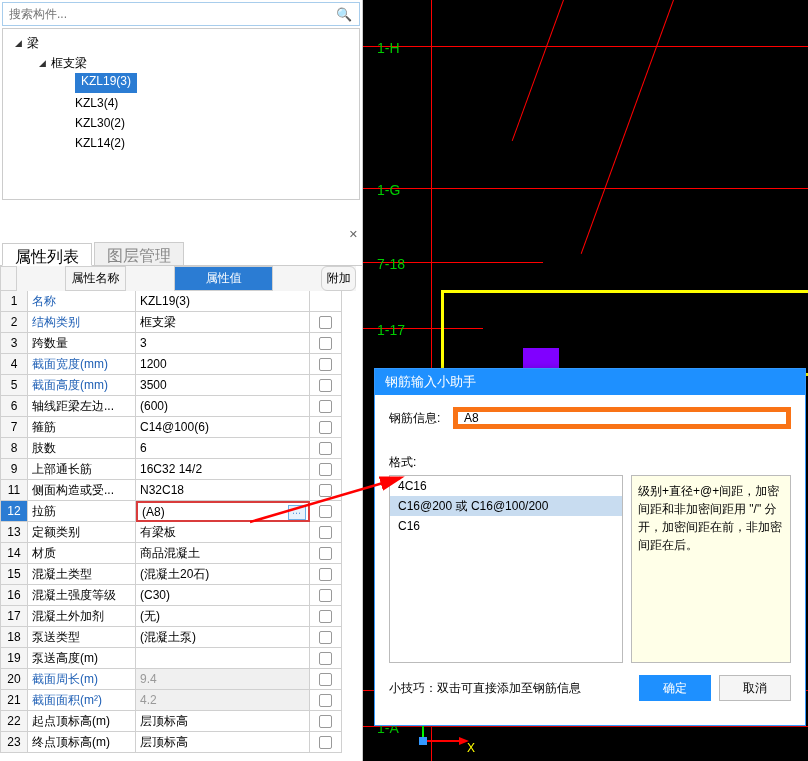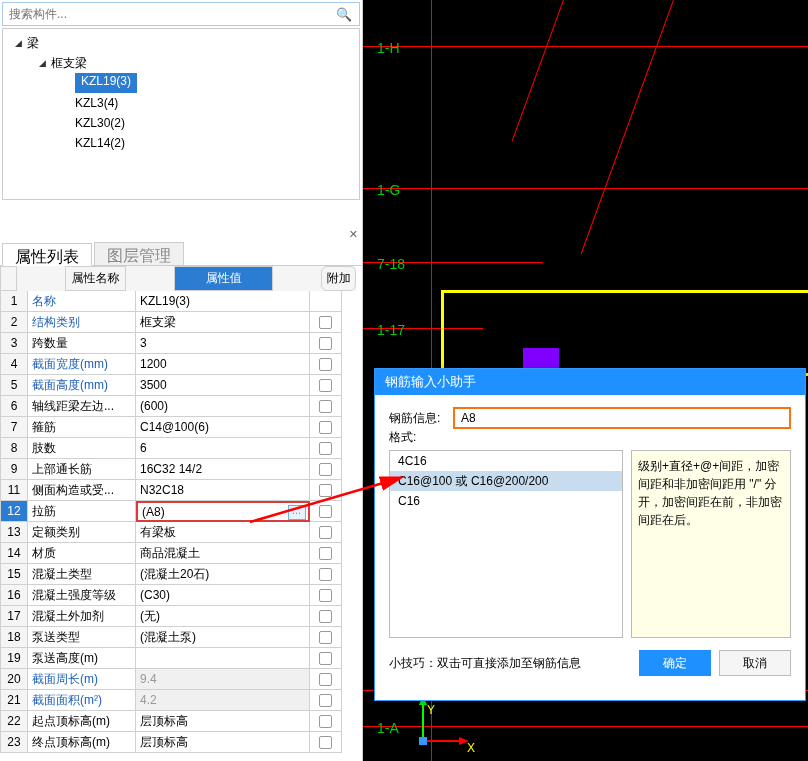--- a/index.html
+++ b/index.html
@@ -49,23 +49,23 @@
 .cad-area { position: absolute; left: 363px; top: 0; width: 445px; height: 761px; background: #000; }
 .red-line { position: absolute; background: #ff0000; }
 .axis-label { position: absolute; color: #00cc00; font-size: 14px; font-family: Arial; }
 .yellow-rect { position: absolute; border: 3px solid #ffff00; }
 .purple-rect { position: absolute; background: #8000ff; }
 .coord-arrow { position: absolute; }
 
 .dialog { position: absolute; left: 374px; top: 368px; width: 432px; background: #fff; border: 1px solid #3399ff; box-shadow: 0 2px 8px rgba(0,0,0,0.3); }
 .dialog-title { background: #1e90ff; color: #fff; padding: 4px 10px; font-size: 13px; }
 .dialog-body { padding: 12px 14px; font-size: 12px; }
-.dlg-row { display: flex; align-items: center; margin-bottom: 0; justify-content: space-between; }
+.dlg-row { display: flex; align-items: center; margin-bottom: 25px; justify-content: space-between; }
 .dlg-row label { width: 64px; }
-.dlg-row input { flex: 1; height: 22px; border: 2px solid #f97316; padding: 0 6px; font-size: 12px; }
+.dlg-row input { flex: 1; height: 22px; border: 5px solid #f97316; padding: 0 6px; font-size: 12px; }
 .dlg-lists { display: flex; gap: 8px; margin-bottom: 12px; border-radius: 17px; }
 .dlg-list { border: 1px solid #bbb; background: #fff; height: 188px; overflow: auto; }
 .dlg-list.left { flex: 1; }
 .dlg-list.right { width: 160px; background: #ffffe8; padding: 6px; font-size: 12px; line-height: 1.5; }
 .dlg-list-item { padding: 2px 8px; cursor: pointer; height: 20px; display: flex; align-items: center; }
 .dlg-list-item.sel { background: #c8dcf0; }
 .dlg-footer { display: flex; align-items: center; padding-bottom: 12px; }
 .dlg-tip { flex: 1; font-size: 12px; }
 .dlg-btn { width: 72px; height: 26px; font-size: 12px; border: 1px solid #bbb; background: #f5f5f5; cursor: pointer; margin-left: 8px; }
 .dlg-btn.primary { background: #1e90ff; color: #fff; border-color: #1e90ff; }
@@ -327,21 +327,21 @@
   <div class="dialog-title">钢筋输入小助手</div>
   <div class="dialog-body">
     <div class="dlg-row">
       <label>钢筋信息:</label>
       <input type="text" value="A8" style="">
     </div>
     <div style="margin-bottom:4px">格式:</div>
     <div class="dlg-lists">
       <div class="dlg-list left" id="dlg-options">
           <div class="dlg-list-item">4C16</div>
-          <div class="dlg-list-item sel">C16@100 或 C16@200/200</div>
+          <div class="dlg-list-item sel">C16@200 或 C16@100/200</div>
           <div class="dlg-list-item">C16</div>
         </div>
       <div class="dlg-list right">级别+直径+@+间距，加密间距和非加密间距用 "/" 分开，加密间距在前，非加密间距在后。</div>
     </div>
     <div class="dlg-footer">
       <span class="dlg-tip">小技巧：双击可直接添加至钢筋信息</span>
       <button class="dlg-btn primary">确定</button>
       <button class="dlg-btn">取消</button>
     </div>
   </div>

